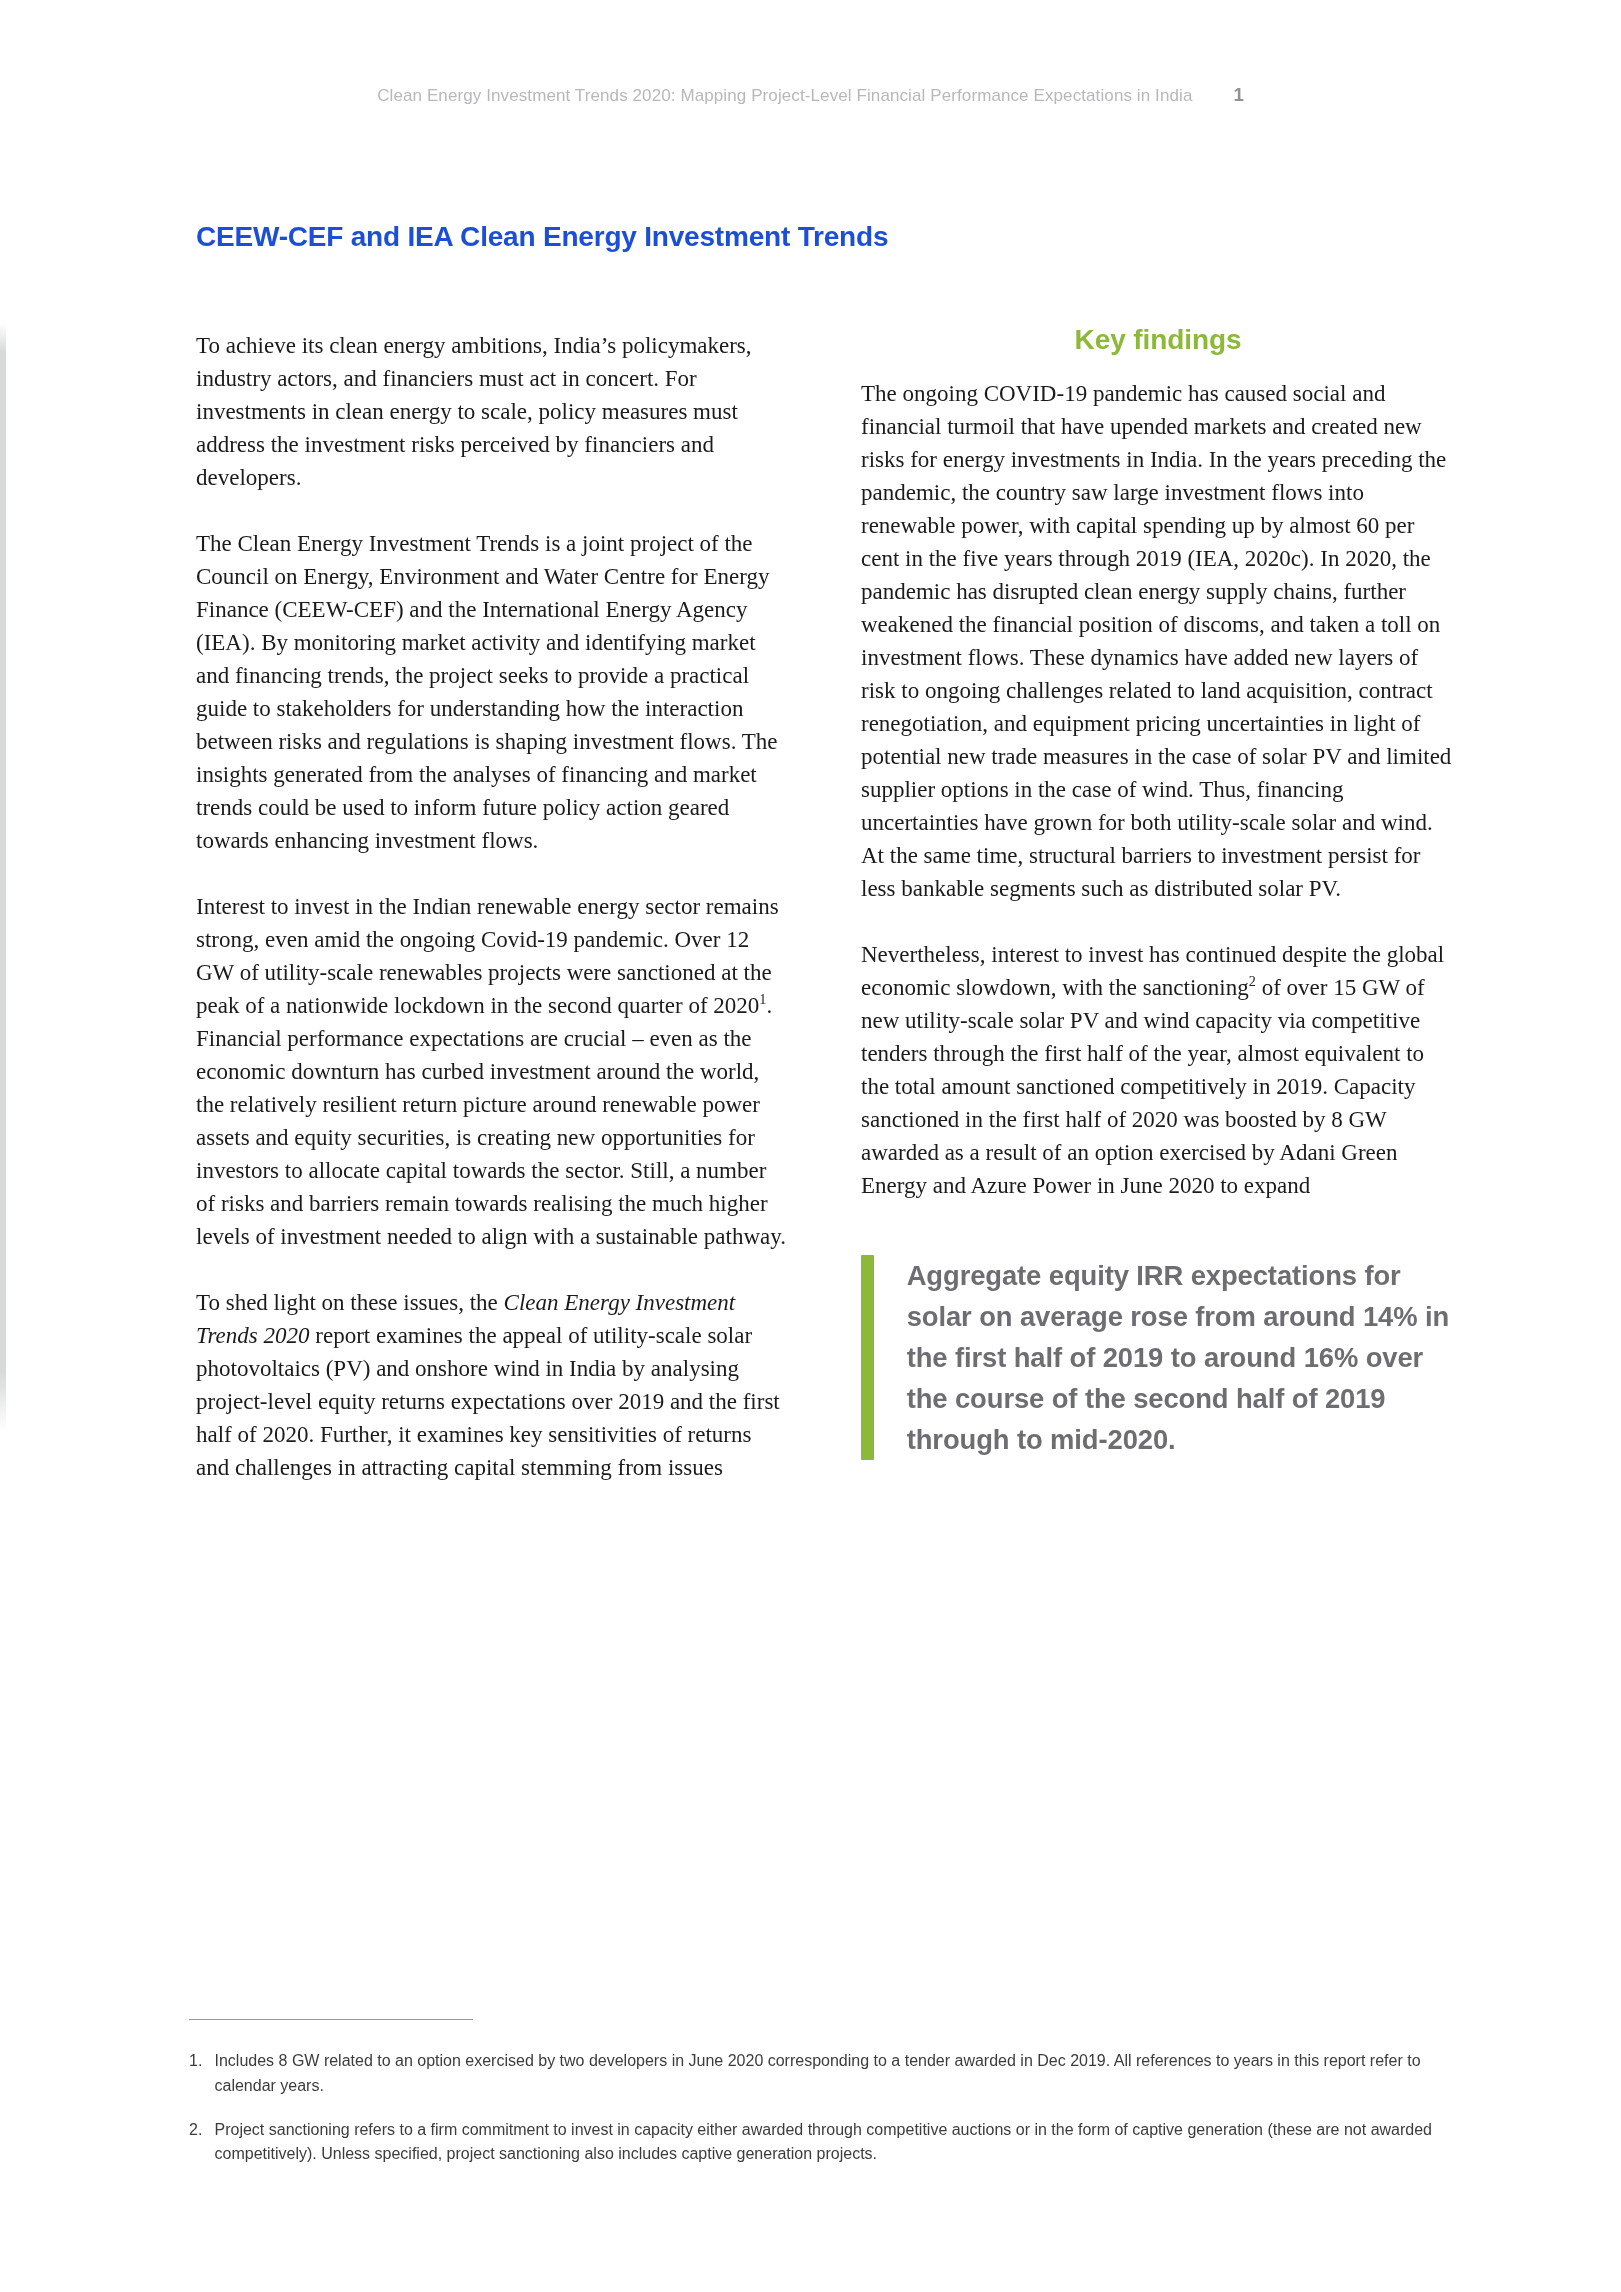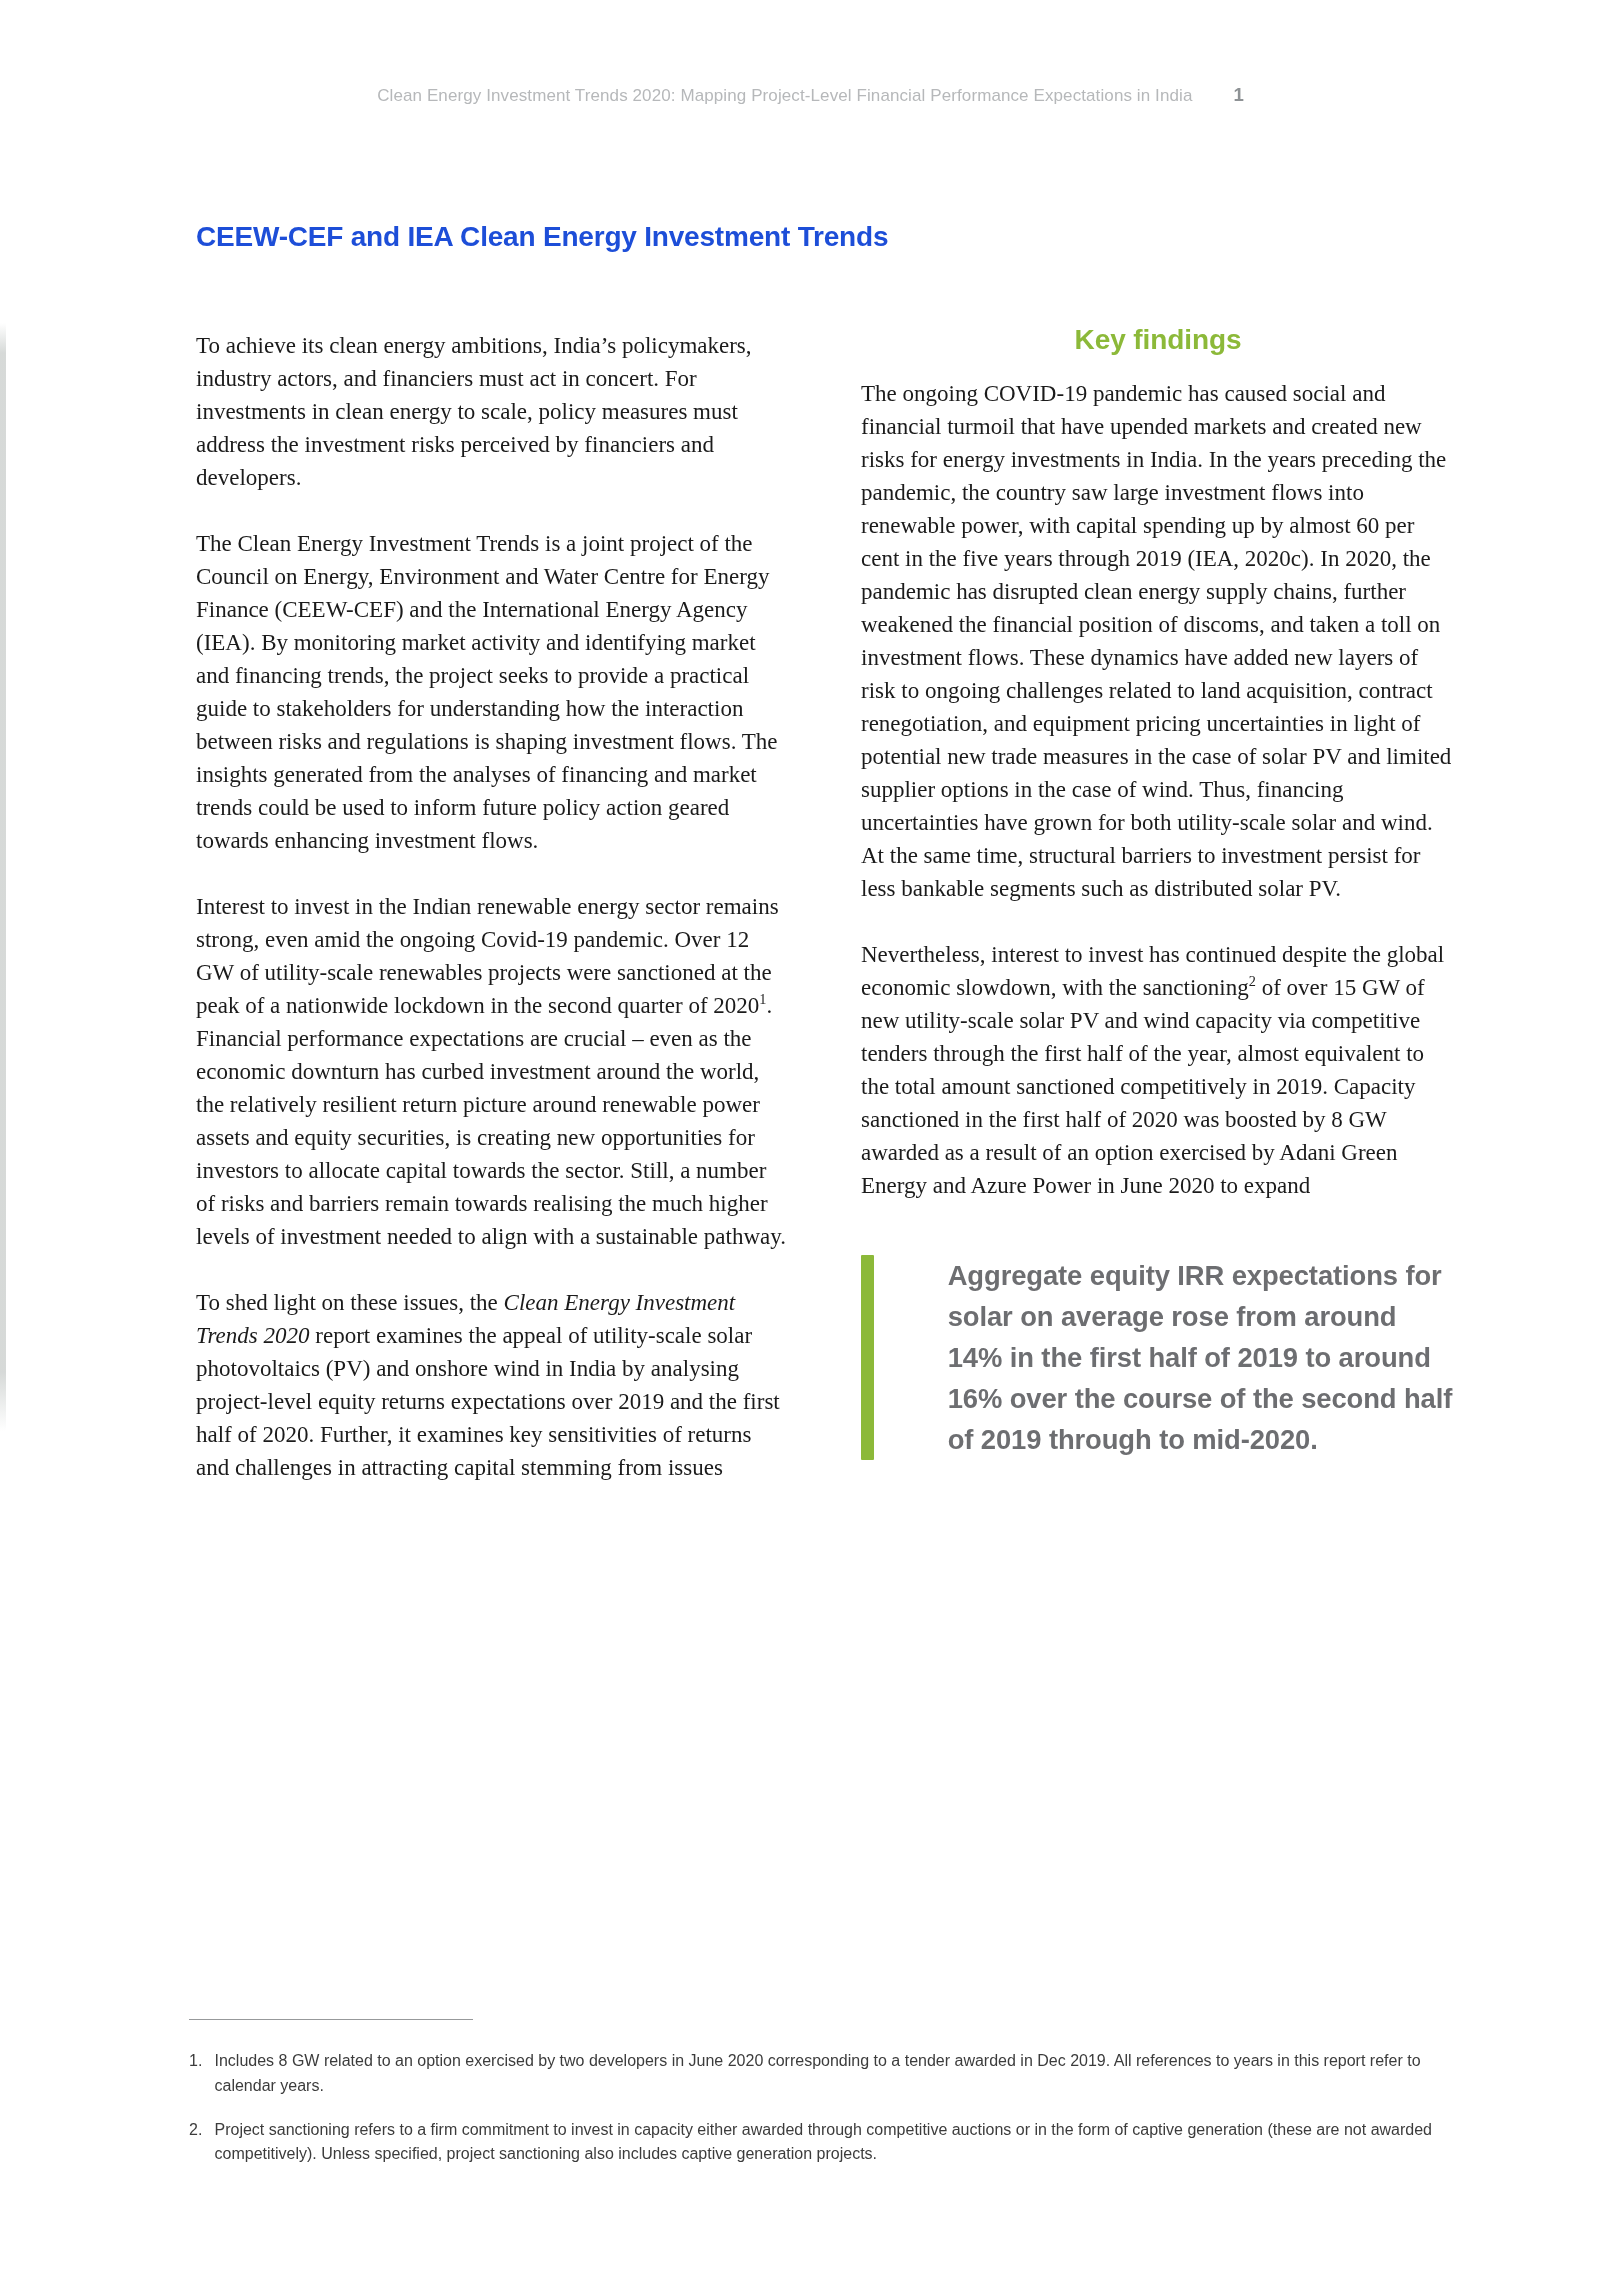--- a/index.html
+++ b/index.html
@@ -100,21 +100,20 @@
   h2.key {
     margin: 9.8px 0 19.6px 0;
     text-align: center;
   }
 
   
   .pullquote {
     display: flex;
     margin-top: 53px;
     margin-bottom: 0;
-    gap: 41px;
   }
   .pullquote-bar {
     width: 12.7px;
     background: #8cb939;
     flex: 0 0 12.7px;
     border-radius: 1px;
   }
   .pullquote-text {
     padding-left: 33px;
     font-family: "Liberation Sans", sans-serif;

